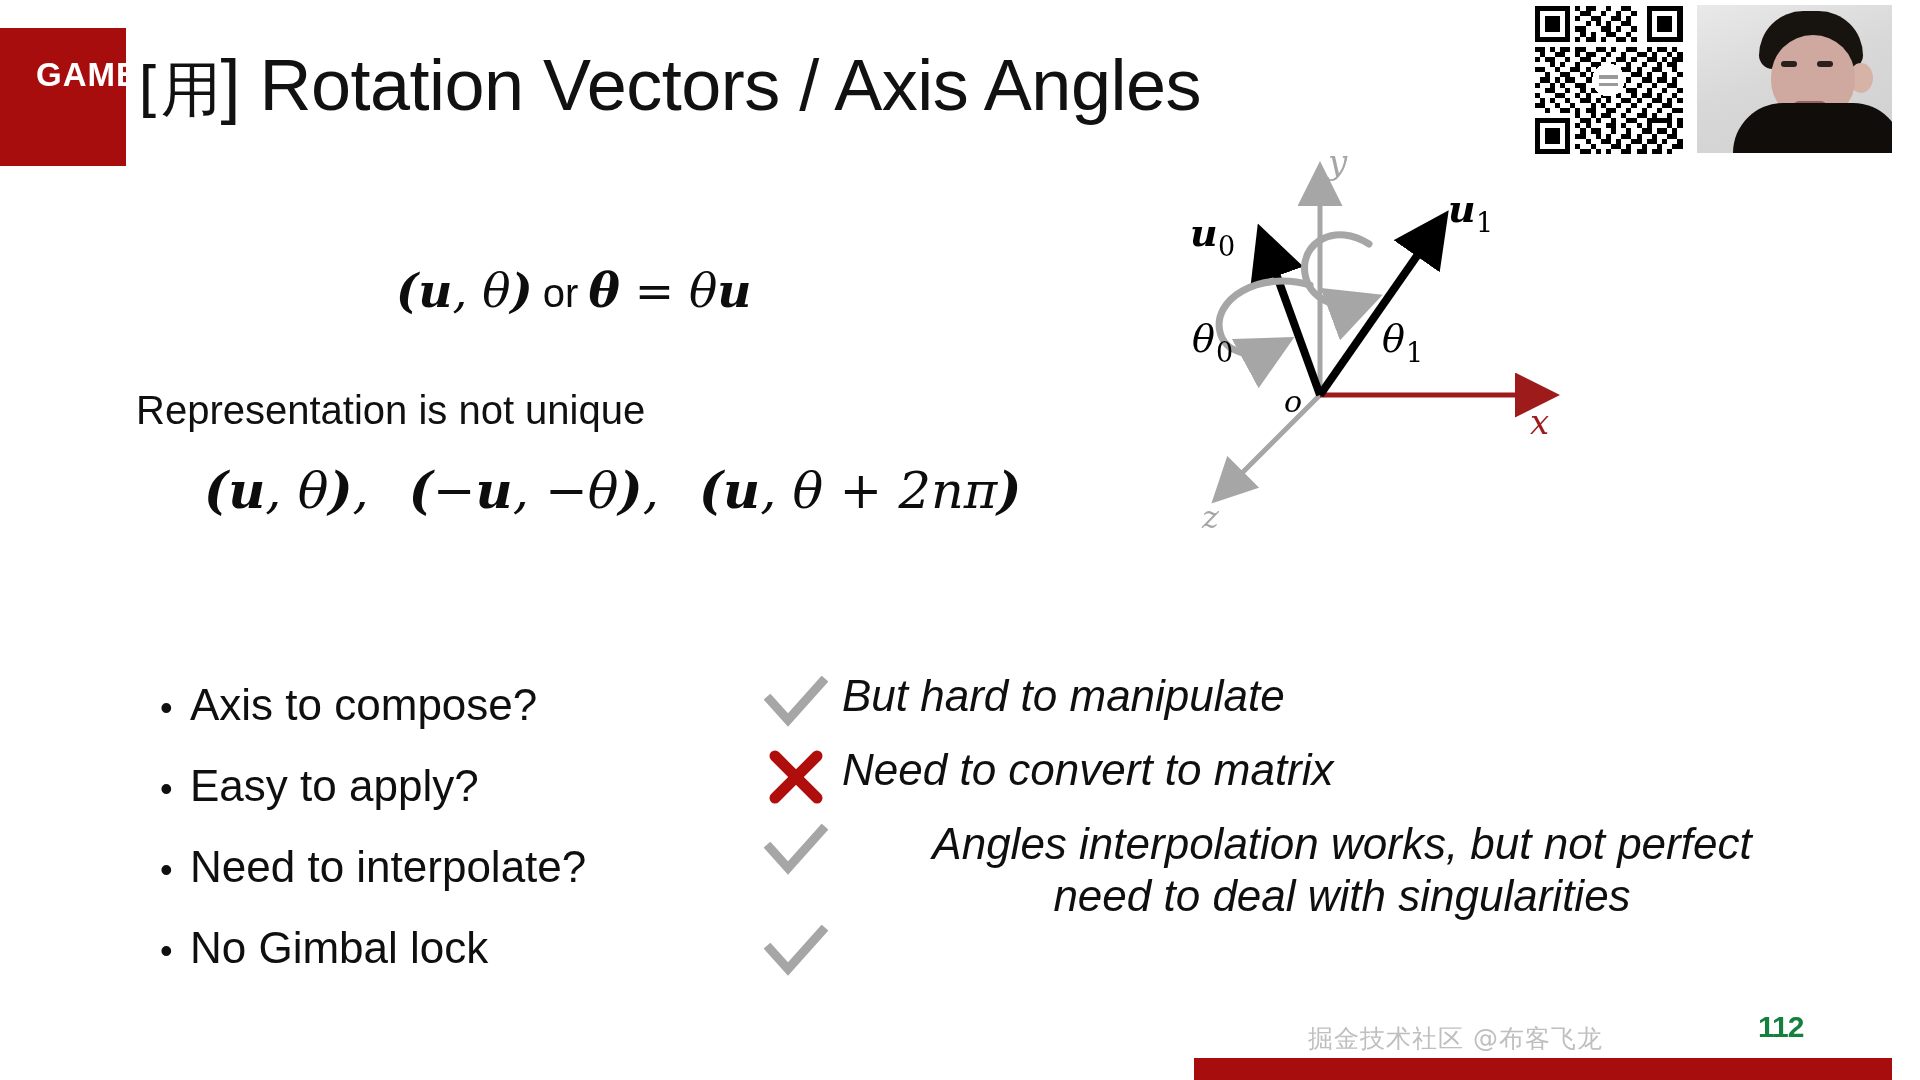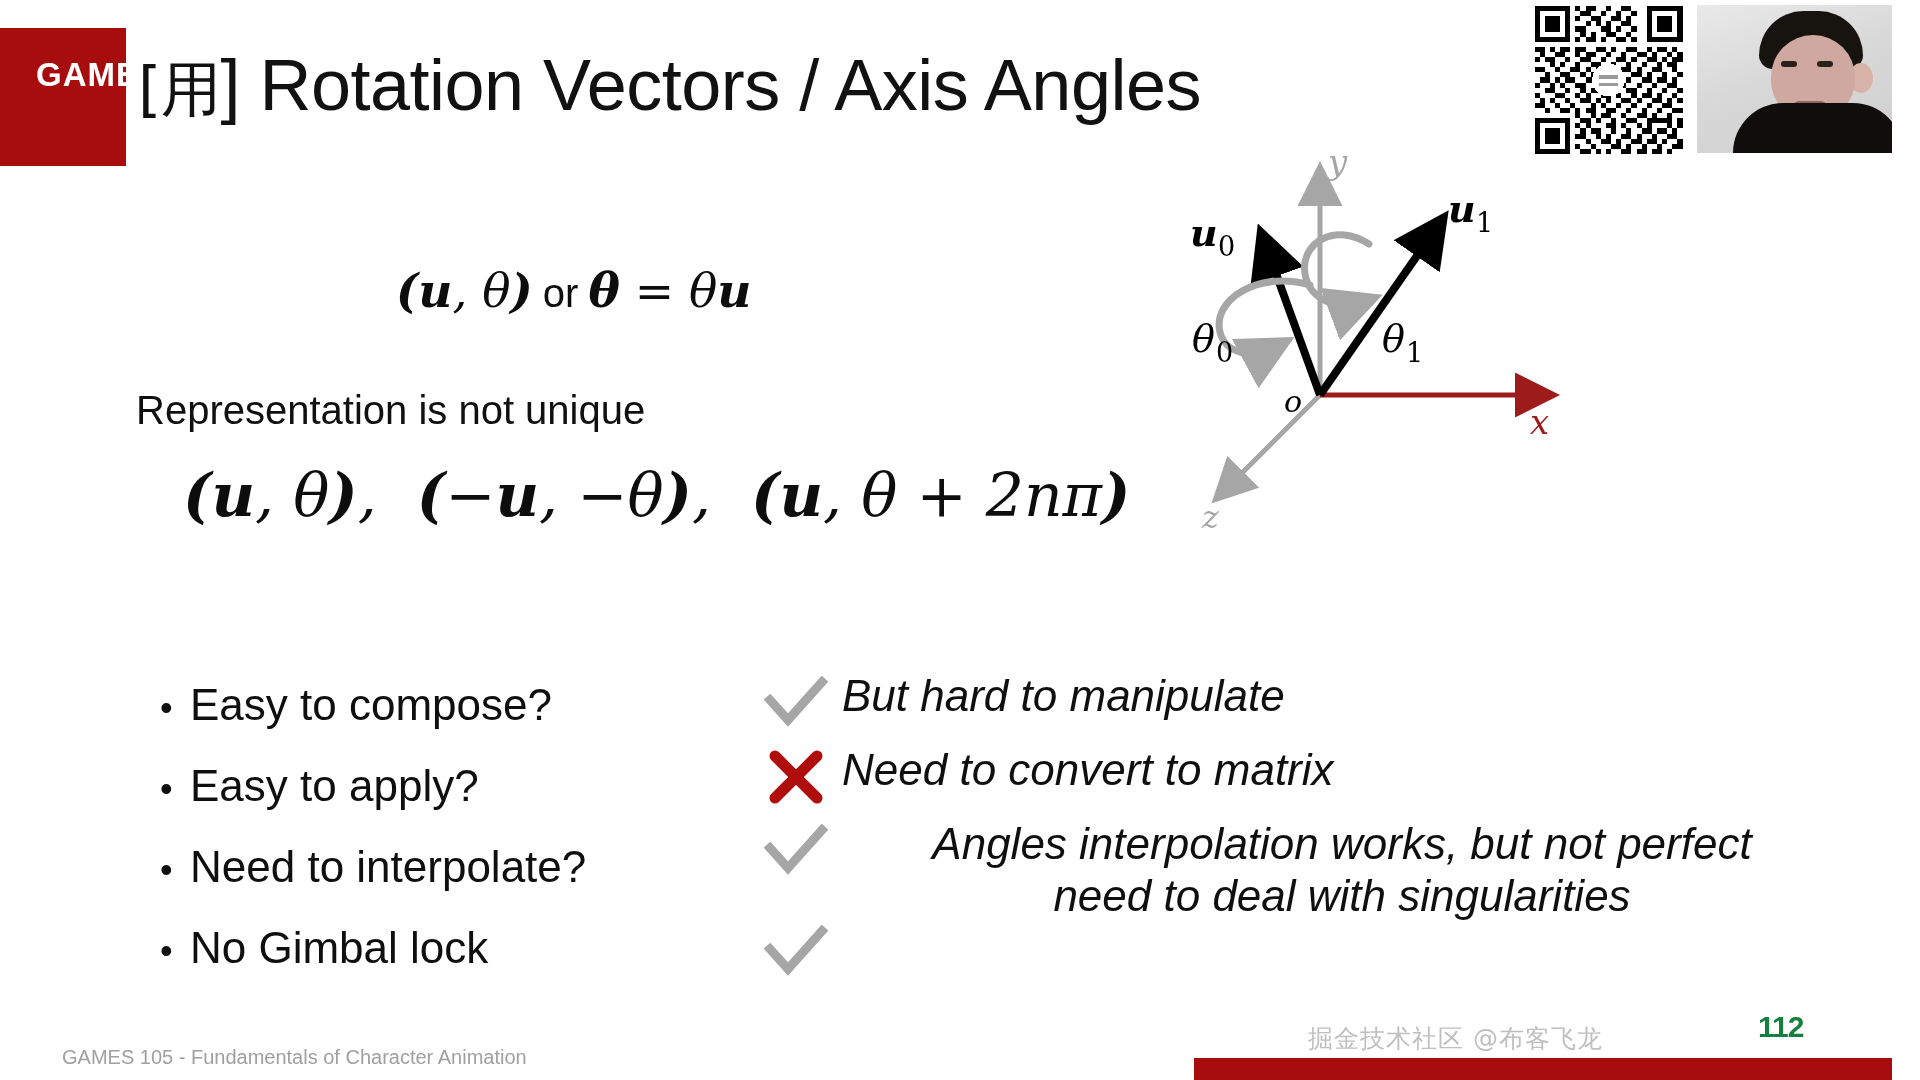--- a/index.html
+++ b/index.html
@@ -143,23 +143,23 @@
   .subtitle-line {
     position: absolute;
     left: 136px;
     top: 388px;
     font-size: 40px;
     color: #101010;
     white-space: nowrap;
   }
   .eq2 {
     position: absolute;
-    left: 183px;
+    left: 204px;
     top: 460px;
-    font-size: 60px;
+    font-size: 51px;
     white-space: nowrap;
     text-align: right;
   }
   .eq2 .ital { font-style: italic; font-weight: 700; }
   .eq2 .thin { font-style: italic; font-weight: 400; }
   .eq2 .gap { display: inline-block; width: 40px; }
 
   
   .diagram {
     position: absolute;
@@ -582,21 +582,21 @@
       <text x="154" y="262" font-family="DejaVu Serif, serif" font-style="italic" font-size="30" fill="#000000">o</text>
       <text x="400" y="284" font-family="DejaVu Serif, serif" font-style="italic" font-size="34" fill="#9e1b1b">x</text>
       <text x="198" y="24" font-family="DejaVu Serif, serif" font-style="italic" font-size="34" fill="#a6a6a6">y</text>
       <text x="72" y="378" font-family="DejaVu Serif, serif" font-style="italic" font-size="32" fill="#a6a6a6">z</text>
     </svg>
   </div>
 
   <div class="bullets">
     <div class="bullet-row">
       <span class="bullet-dot">•</span>
-      <span>Easy to compose?</span>
+      <span>Axis to compose?</span>
     </div>
     <div class="bullet-row">
       <span class="bullet-dot">•</span>
       <span>Easy to apply?</span>
     </div>
     <div class="bullet-row">
       <span class="bullet-dot">•</span>
       <span>Need to interpolate?</span>
     </div>
     <div class="bullet-row">
@@ -636,18 +636,17 @@
     </div>
 
   </div>
 
   <div class="mark-standalone">
     <svg width="64" height="54" viewBox="0 0 64 54" aria-hidden="true">
       <path d="M6,24 L24,44 L58,6" fill="none" stroke="#a6a6a6" stroke-width="9" stroke-linecap="square"></path>
     </svg>
   </div>
 
-  <div class="footer-text">GAMES 105 - Fundamentals of Character Animation</div>
   <div class="watermark">掘金技术社区 @布客飞龙</div>
   <div class="page-number">112</div>
   <div class="footer-bar"></div>
 
 </div>
 
 </body></html>

